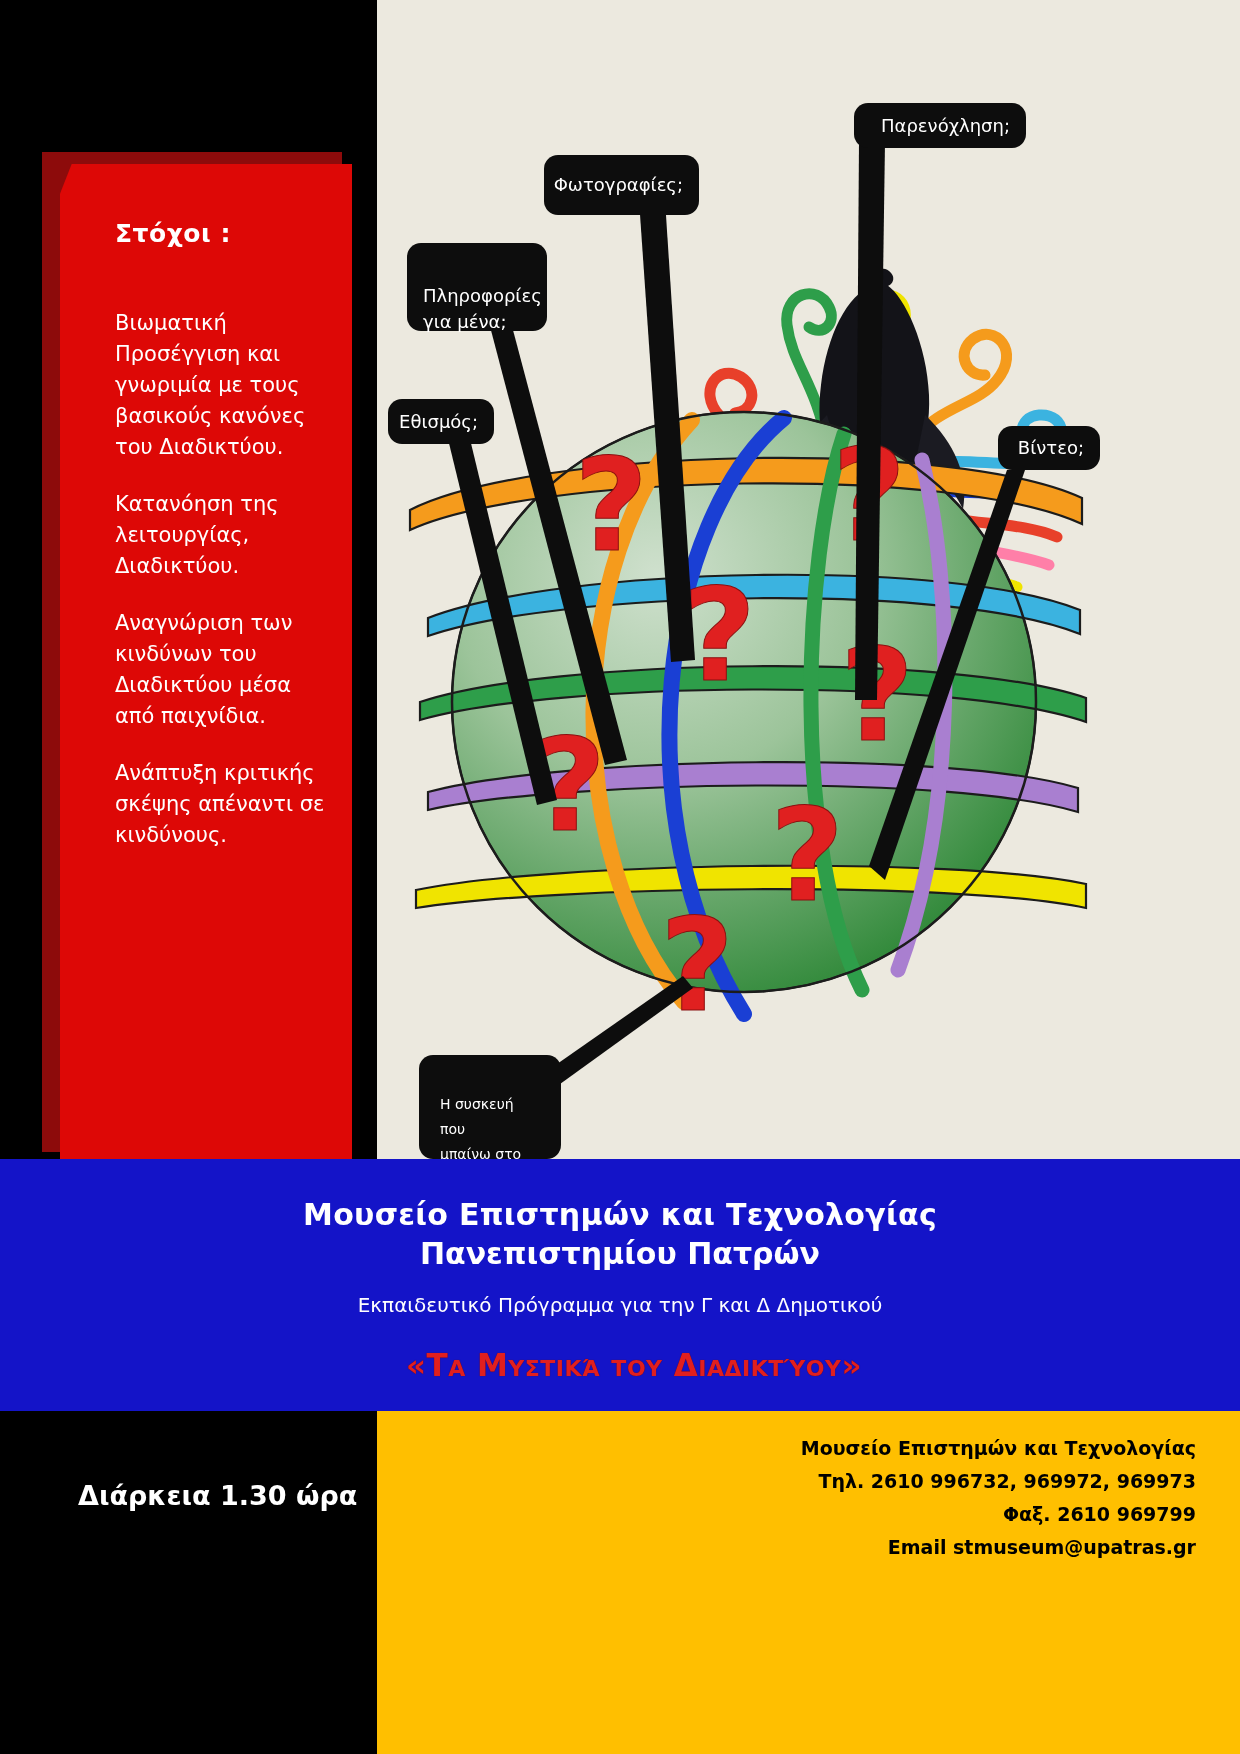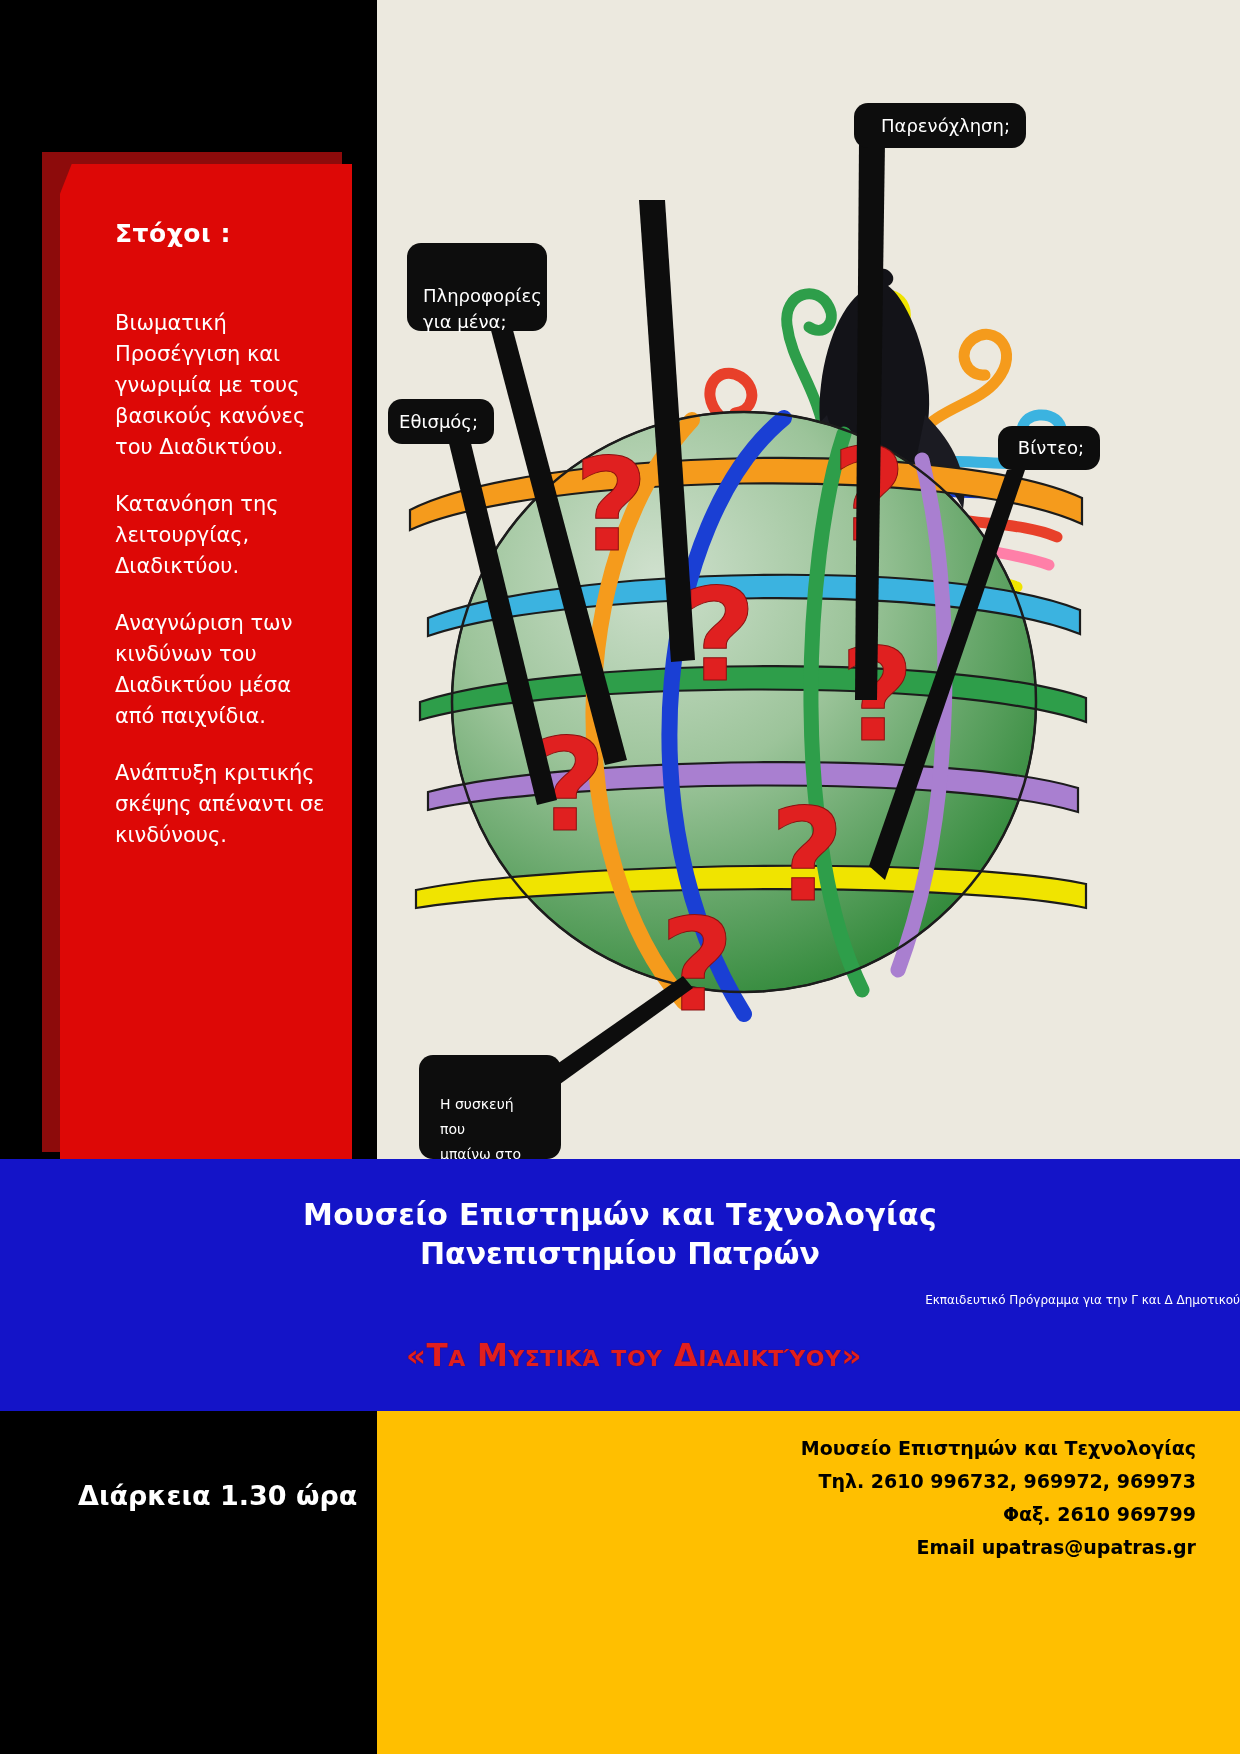--- a/index.html
+++ b/index.html
@@ -65,21 +65,21 @@
   .bubble.small{font-size:14px;line-height:25px;padding:10px 21px;}
 
   
   .blue-banner{
     position:absolute;left:0;top:1159px;width:1240px;height:252px;
     background:#1414c8;
     color:#ffffff;text-align:center;
   }
   .banner-line1{font-size:30px;font-weight:bold;padding-top:38px;margin:0;letter-spacing:.3px;}
   .banner-line2{font-size:30px;font-weight:bold;margin:4px 0 0 0;}
-  .banner-sub{font-size:12px;margin:22px 0 0 0;font-weight:normal;text-align:right;}
+  .banner-sub{font-size:20px;margin:22px 0 0 0;font-weight:normal;}
   .banner-title{
     font-size:31px;font-weight:bold;margin:30px 16px 0 0;color:#e01f1f;
     font-variant:small-caps;letter-spacing:.5px;
     text-shadow:0 0 1px #600;
     padding-left:44px;
   }
 
   
   .footer-black{position:absolute;left:0;top:1411px;width:377px;height:343px;background:#000;}
   .duration{
@@ -177,20 +177,23 @@
 
     <div class="bubble" style="left:11px;top:399px;width:106px;height:45px;">
       <span>Εθισμός;</span>
     </div>
 
     <div class="bubble" style="left:30px;top:243px;width:140px;height:88px;display:block;padding-top:14px;">
       <span>Πληροφορίες
 για μένα;</span>
     </div>
 
+    <div class="bubble" style="left:167px;top:155px;width:155px;height:60px;">
+      <span>Φωτογραφίες;</span>
+    </div>
 
     <div class="bubble" style="left:477px;top:103px;width:172px;height:45px;">
       <span>Παρενόχληση;</span>
     </div>
 
     <div class="bubble" style="left:621px;top:426px;width:102px;height:44px;">
       <span>Βίντεο;</span>
     </div>
 
     <div class="bubble small" style="left:42px;top:1055px;width:142px;height:104px;display:block;padding-top:12px;">
@@ -221,16 +224,16 @@
 
   <div class="footer-black"></div>
   <div class="footer-yellow"></div>
 
   <div class="duration">Διάρκεια  1.30 ώρα</div>
 
   <div class="contact">
     <div>Μουσείο Επιστημών και Τεχνολογίας</div>
     <div>Τηλ. 2610 996732, 969972, 969973</div>
     <div>Φαξ. 2610 969799</div>
-    <div>Email upatras@upatras.gr</div>
+    <div>Email stmuseum@upatras.gr</div>
   </div>
 
 </div>
 
 </body></html>

